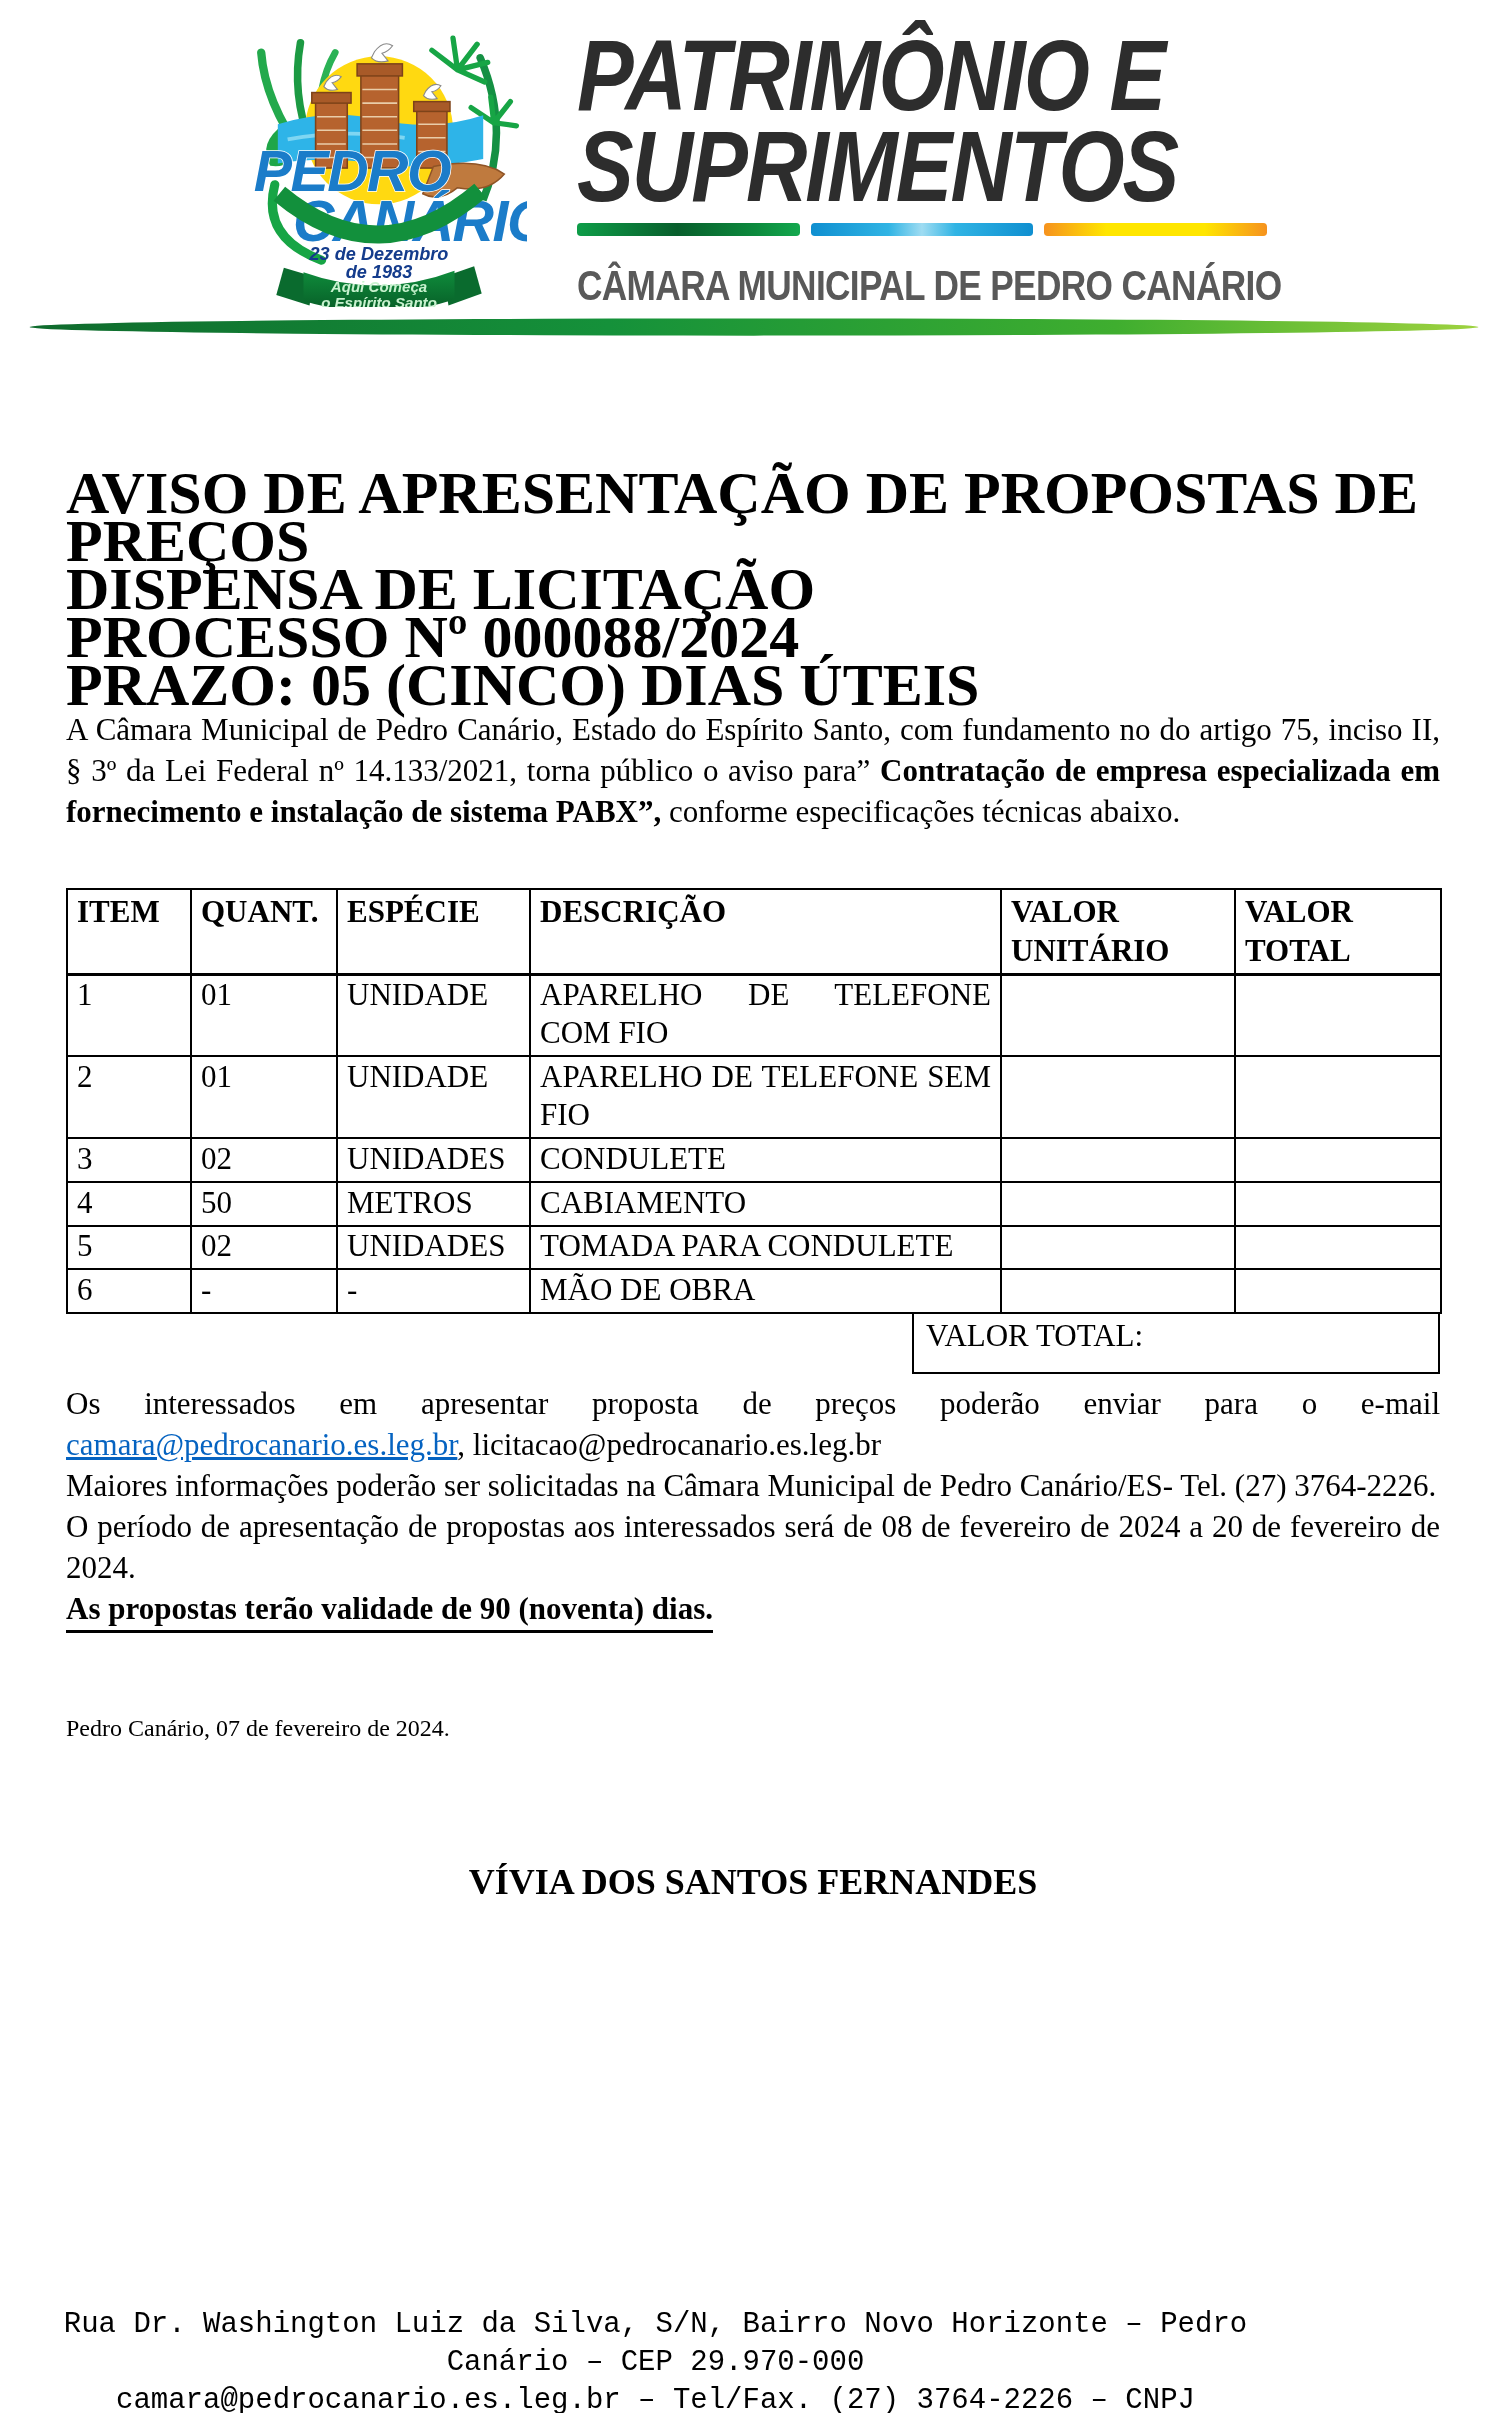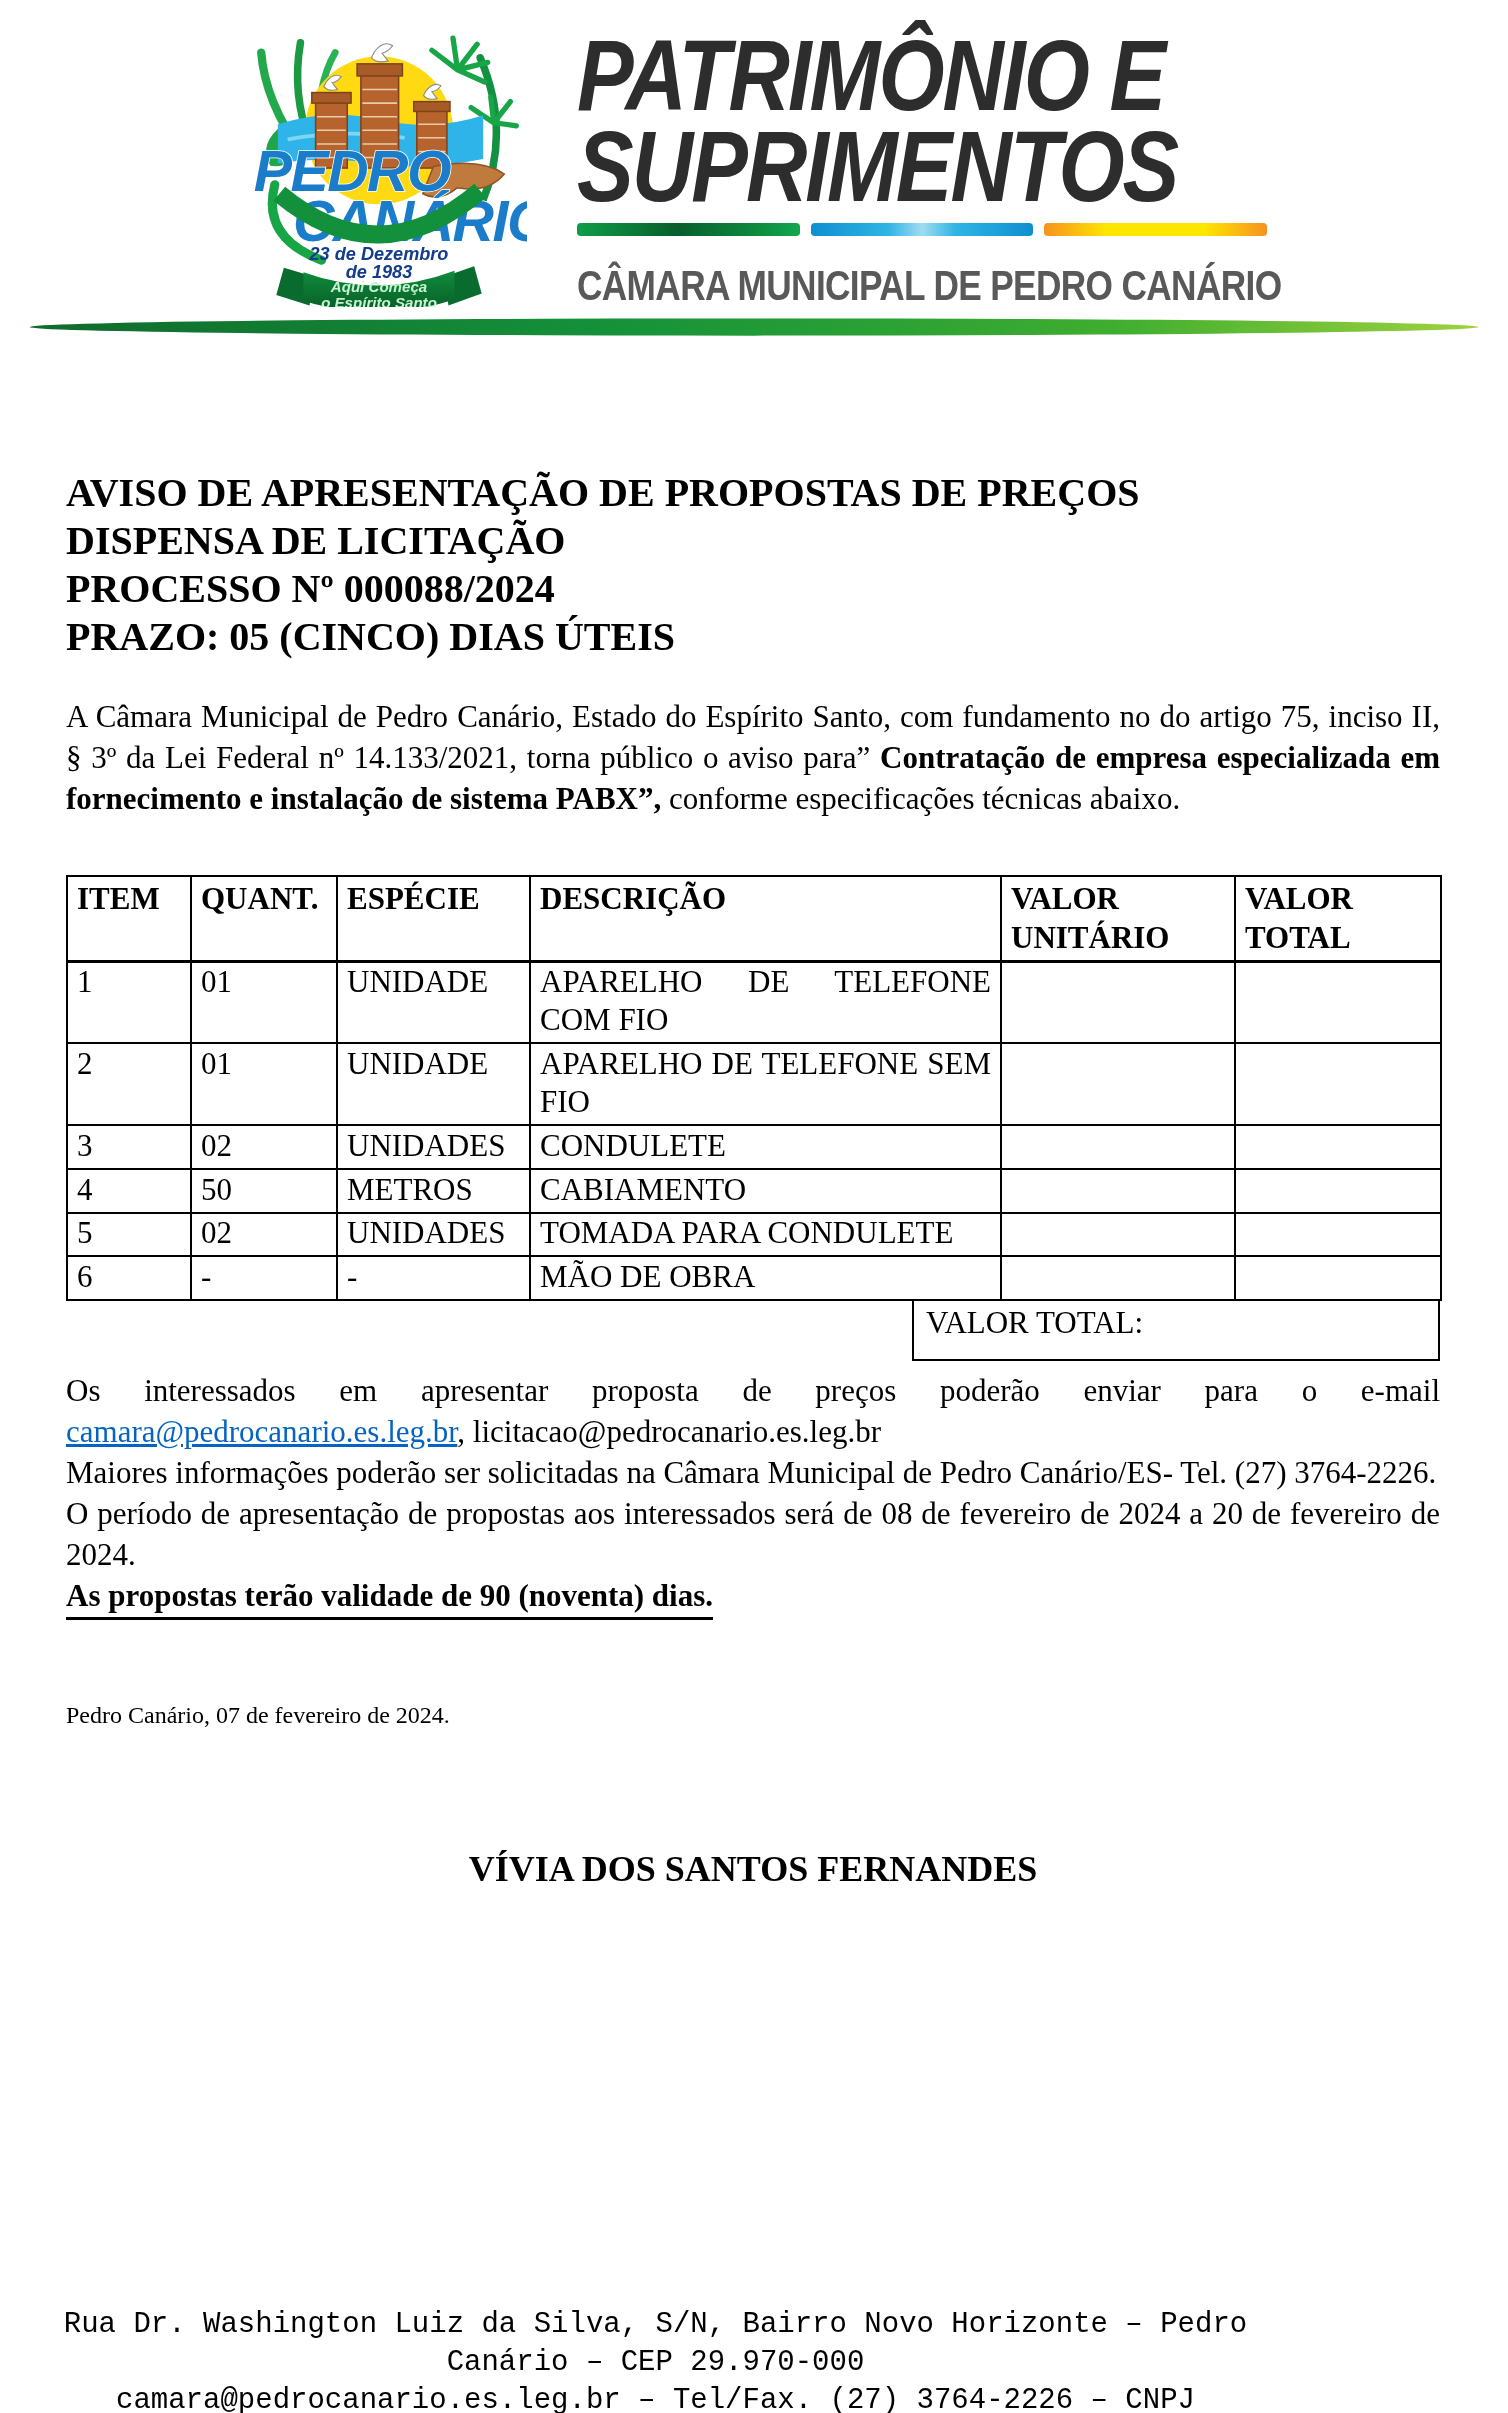--- a/index.html
+++ b/index.html
@@ -17,23 +17,23 @@
   .bar-green{background:linear-gradient(90deg,#0e9d48 0%,#085e2c 45%,#0c8a3d 80%,#13a84e 100%);}
   .bar-blue{background:linear-gradient(90deg,#0f8fd0 0%,#30b4e4 35%,#9fdcf2 50%,#30b4e4 65%,#0f8fd0 100%);}
   .bar-orange{background:linear-gradient(90deg,#f6921e 0%,#ffe600 28%,#ffe600 72%,#f6921e 100%);}
   .brand-sub{font-family:"Liberation Sans","DejaVu Sans",sans-serif;font-weight:bold;
              font-size:43px;color:var(--subtitle,#595959);letter-spacing:-0.8px;margin-top:25px;
              transform:scaleX(.82);transform-origin:left top;white-space:nowrap;}
   .divider{position:absolute;left:21px;top:312px;}
 
   
   .content{position:absolute;left:66px;top:469px;width:1374px;}
-  .doc-title p{margin:0;font-weight:bold;font-size:40px;line-height:48px;}
+  .doc-title p{margin:0;font-weight:bold;font-size:60px;line-height:48px;}
   .para{font-size:31px;line-height:41px;text-align:justify;margin:0;}
-  .intro{margin-top:35px;}
+  .intro{}
   .doc-link{color:#0563c1;text-decoration:underline;}
   .closing{margin-top:9px;}
   .validity{font-weight:bold;border-bottom:3.8px solid #000;display:inline-block;padding-bottom:0.8px;}
   .dateline{margin-top:75px;font-size:24px;line-height:41px;}
 
   
   table.items{margin-top:56px;border-collapse:collapse;table-layout:fixed;width:1374px;}
   table.items th,table.items td{border:2.3px solid #000;font-size:31px;vertical-align:top;text-align:left;}
   table.items th{font-weight:bold;line-height:39px;padding:1.5px 9px 3px;border-bottom-width:3px;}
   table.items td{line-height:38px;padding:0.8px 9px 3px;}

